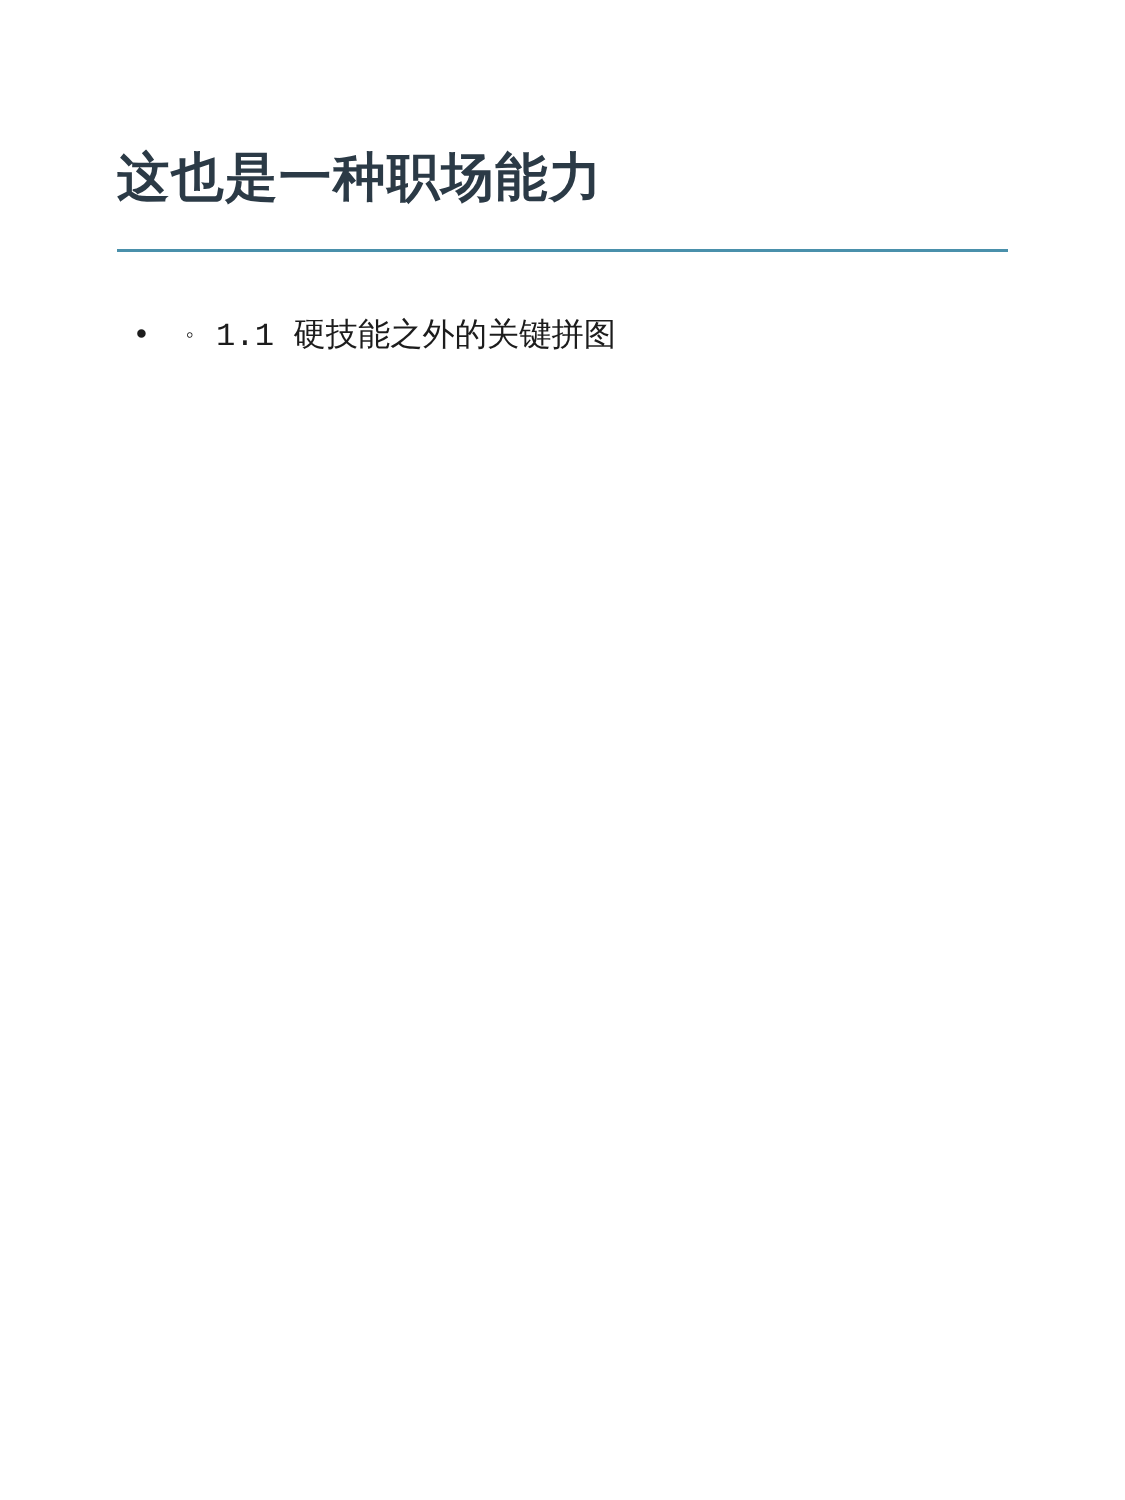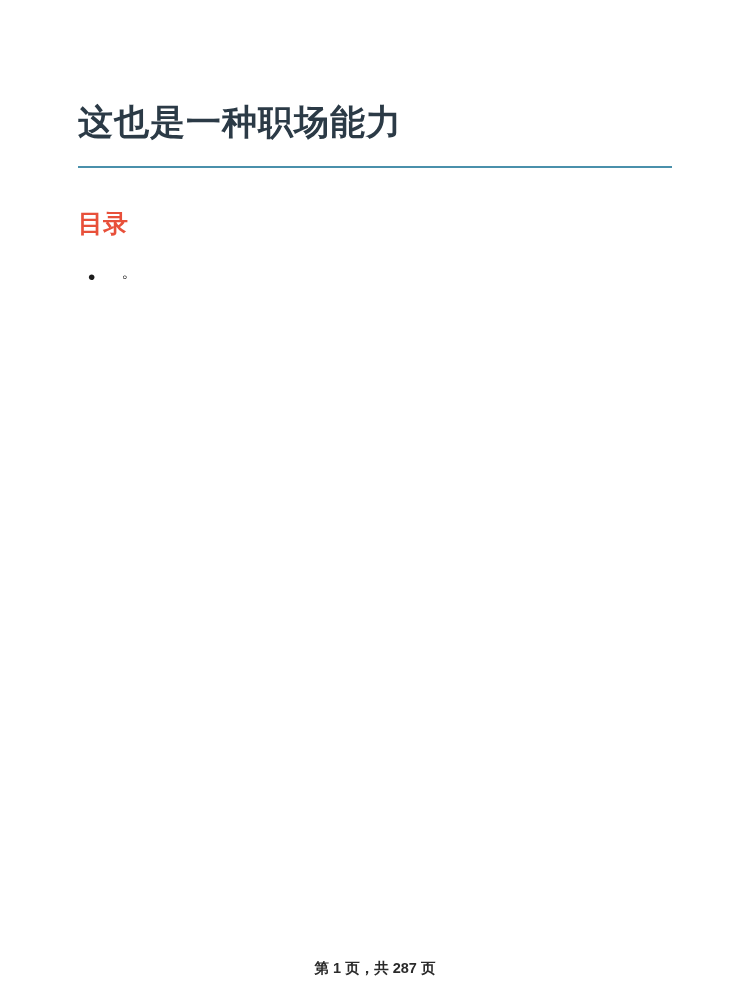--- a/index.html
+++ b/index.html
@@ -14,20 +14,21 @@
     color: #1a1a1a;
     position: relative;
     overflow: hidden;
   }
   .page {
     position: relative;
     width: 750px;
     height: 1000px;
     box-sizing: border-box;
     padding: 100px 78px 0 78px;
+    font-family: Liberation Mono, monospace;
   }
   .doc-title {
     font-size: 35px;
     font-weight: bold;
     color: #2b3a46;
     letter-spacing: 1px;
     margin: 0 0 22px 0;
     line-height: 1.25;
   }
   .title-rule {
@@ -105,28 +106,25 @@
 <body>
 
 <div class="page">
 
   <h1 class="doc-title">这也是一种职场能力</h1>
 
   <div class="title-rule"></div>
 
 
 
-  <h2 class="section-heading">目录</h2>
 
   <ul class="toc">
     <li class="toc-l1">
       <span class="bullet">•</span>
     </li>
     <li class="toc-l2">
       <span class="bullet-hollow">◦</span>
+      <span>1.1 硬技能之外的关键拼图</span>
     </li>
   </ul>
 
-  <div class="footer">
-    <span class="label">第 1 页，共 287 页</span>
-  </div>
 
 </div>
 
 </body></html>

